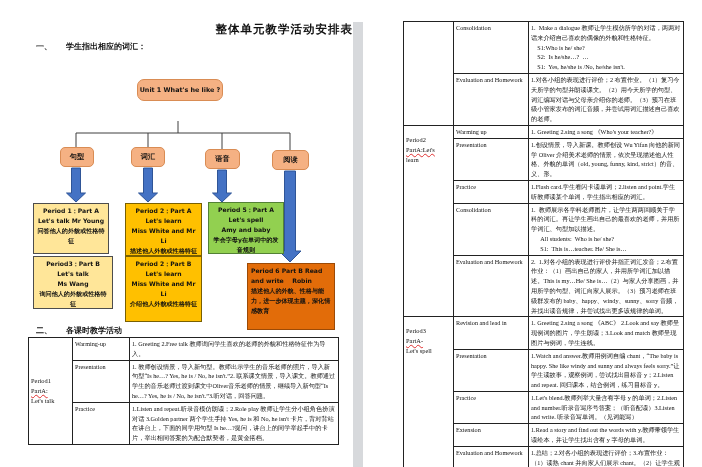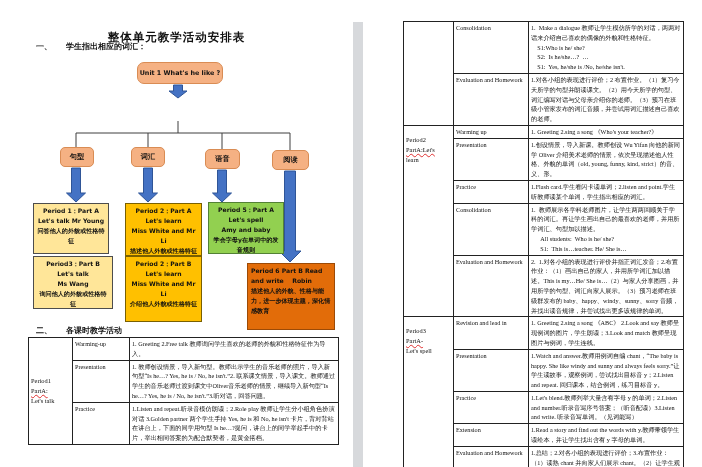--- a/index.html
+++ b/index.html
@@ -2,29 +2,29 @@
 <html><head>
 <meta charset="utf-8">
 <style>
   html,body{margin:0;padding:0;background:#fff;}
   .canvas{position:relative;width:702px;height:467px;background:#ffffff;overflow:hidden;
           font-family:"Liberation Serif","DejaVu Serif",serif;color:#111;}
   .page{position:absolute;top:0;height:467px;background:#fff;overflow:hidden;}
   .page-left{left:0;width:353px;}
   .page-right{left:363px;width:339px;}
   .gap{position:absolute;left:353px;top:22px;width:10px;height:445px;background:#d7d9dc;}
-  .doc-title{position:absolute;left:0;top:22px;width:353px;text-align:center;
-             font-size:11.5px;font-weight:bold;letter-spacing:1px;margin-top:8px;}
+  .doc-title{position:absolute;left:0;top:22px;width:353px;text-align:right;
+             font-size:11.5px;font-weight:bold;letter-spacing:1px;}
   .h-line{position:absolute;left:36px;font-size:8px;font-weight:bold;display:flex;gap:14px;}
   .h1{top:41px;} .h2{top:325px;}
   
   .fc-box{position:absolute;box-sizing:border-box;display:flex;align-items:center;justify-content:center;
           text-align:center;font-family:"DejaVu Sans","Liberation Sans",sans-serif;font-weight:bold;
           white-space:pre-wrap;}
-  .rounded{border-radius:7px;}
+  .rounded{border-radius:7px;margin-top:17px;}
   .unit{left:137px;top:62px;width:86px;height:22px;background:#f5b183;border:1px solid #d98c54;font-size:6.4px;}
   .theme{left:124px;top:99px;width:108px;height:22px;background:#a8d08d;border:1px solid #72a84f;font-size:7.6px;}
   .cat{top:147px;height:20px;background:#f5b183;border:1px solid #d98c54;font-size:7.2px;border-radius:5px;}
   .cat0{left:60px;width:34px;} .cat1{left:131px;width:34px;text-align:right;}
   .cat2{left:205px;width:35px;top:149px;} .cat3{left:272px;width:37px;top:150px;}
   .pbox{position:absolute;box-sizing:border-box;padding:2px 3px;font-size:6.1px;line-height:10px;
         font-weight:bold;text-align:center;white-space:pre-wrap;
         font-family:"DejaVu Sans","Liberation Sans",sans-serif;}
   .pb1{left:33px;top:203px;width:76px;height:51px;background:#ffe699;border:1px solid #4d4d4d;}
   .pb2{left:125px;top:203px;width:77px;height:53px;background:#ffc000;border:1px solid #7a6000;}

